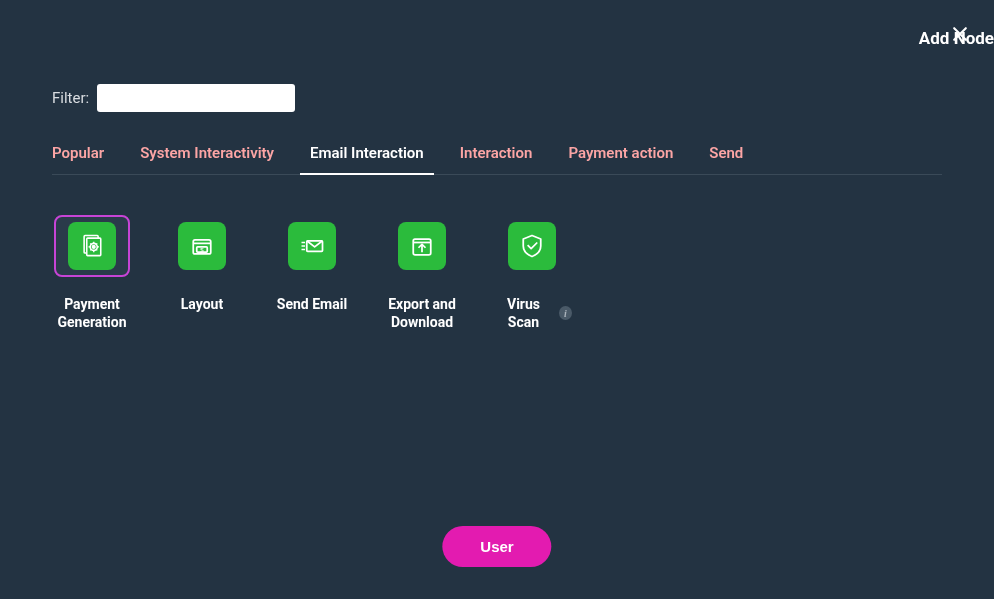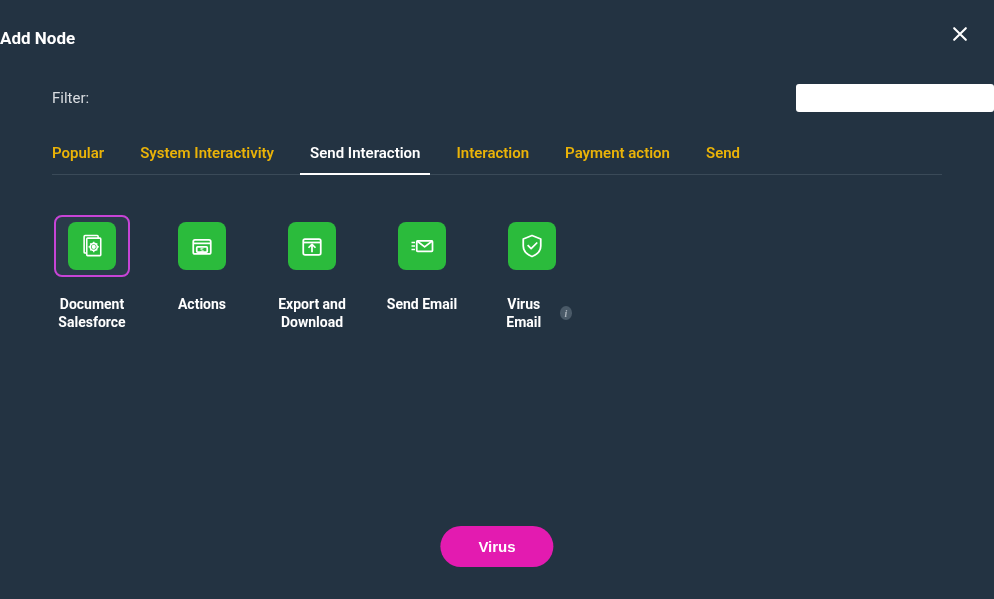--- a/index.html
+++ b/index.html
@@ -1,25 +1,25 @@
 <!DOCTYPE html>
 <html><head>
   <meta charset="utf-8">
   <style>
     * { margin: 0; padding: 0; box-sizing: border-box; }
     body { font-family: -apple-system, BlinkMacSystemFont, "Segoe UI", Roboto, sans-serif; background: #1e2a35; width: 994px; height: 599px; overflow: hidden; }
     .modal { position: relative; width: 100%; height: 100%; background: #233342; color: #fff; }
     .close-btn { position: absolute; top: 22px; right: 22px; width: 24px; height: 24px; cursor: pointer; display: flex; align-items: center; justify-content: center; }
     .close-btn svg { width: 20px; height: 20px; }
-    .modal-title { text-align: left; padding-top: 28px; font-size: 17px; font-weight: 700; color: #fff; }
-    .filter-row { display: flex; align-items: center; gap: 8px; padding: 36px 0 0 52px; justify-content: space-between; }
+    .modal-title { text-align: right; padding-top: 28px; font-size: 17px; font-weight: 700; color: #fff; }
+    .filter-row { display: flex; align-items: center; gap: 8px; padding: 36px 0 0 52px; }
     .filter-label { color: #d9dde1; font-size: 15px; }
     .filter-input { width: 198px; height: 28px; background: #fff; border: none; border-radius: 3px; padding: 0 8px; font-size: 14px; color: #222; }
     .tabs { display: flex; gap: 36px; border-bottom: 1px solid #3a4a58; margin: 32px 52px 0 52px; }
-    .tab { padding: 0 0 12px 0; font-size: 15px; font-weight: 600; color: #eab308; cursor: pointer; position: relative; }
+    .tab { padding: 0 0 12px 0; font-size: 15px; font-weight: 600; color: #fca5a5; cursor: pointer; position: relative; }
     .tab.active { color: #fff; }
     .tab.active::after { content: ''; position: absolute; left: -10px; right: -10px; bottom: -1px; height: 2px; background: #fff; }
     .nodes { display: flex; gap: 30px; padding: 40px 52px 0 52px; flex-wrap: wrap; }
     .node { width: 80px; display: flex; flex-direction: column; align-items: center; cursor: pointer; }
     .node-icon-wrap { width: 76px; height: 62px; display: flex; align-items: center; justify-content: center; border-radius: 8px; }
     .node.selected .node-icon-wrap { border: 2px solid #c744d6; background: #2a3b4a; }
     .node-icon { width: 48px; height: 48px; background: #2bbb3c; border-radius: 8px; display: flex; align-items: center; justify-content: center; }
     .node-icon svg { width: 28px; height: 28px; }
     .node-label { margin-top: 18px; font-size: 14px; font-weight: 700; color: #fff; text-align: center; line-height: 1.3; display: flex; align-items: center; gap: 4px; justify-content: center; }
     .info-dot { width: 14px; height: 14px; border-radius: 50%; background: #4a5a68; display: inline-flex; align-items: center; justify-content: center; font-size: 10px; font-style: italic; font-weight: 700; color: #aab3bb; font-family: serif; }
@@ -39,21 +39,21 @@
   <h2 class="modal-title">Add Node</h2>
 
   <div class="filter-row">
     <span class="filter-label">Filter:</span>
     <input class="filter-input" type="text" value="" style="">
   </div>
 
   <div class="tabs">
     <div class="tab">Popular</div>
     <div class="tab">System Interactivity</div>
-    <div class="tab active">Send Interaction</div>
+    <div class="tab active">Email Interaction</div>
     <div class="tab">Interaction</div>
     <div class="tab">Payment action</div>
     <div class="tab">Send</div>
   </div>
 
   <div class="nodes">
 
     <div class="node selected">
       <div class="node-icon-wrap">
         <div class="node-icon">
@@ -61,37 +61,52 @@
               <g fill="none" stroke="#fff" stroke-width="1.8" stroke-linejoin="round">
                 <rect x="7" y="4" width="16" height="20" rx="1"></rect>
                 <rect x="10" y="7" width="16" height="20" rx="1" fill="#2bbb3c"></rect>
                 <circle cx="18" cy="17" r="4"></circle>
                 <circle cx="18" cy="17" r="1.5" fill="#fff"></circle>
                 <path d="M18 11v2M18 21v2M12 17h2M22 17h2M14 13l1.5 1.5M22 13l-1.5 1.5M14 21l1.5-1.5M22 21l-1.5-1.5" stroke-width="1.5"></path>
               </g>
             </svg>
         </div>
       </div>
-      <div class="node-label">Document Salesforce</div>
+      <div class="node-label">Payment Generation</div>
     </div>
 
     <div class="node">
       <div class="node-icon-wrap">
         <div class="node-icon">
           <svg viewBox="0 0 32 32">
               <g fill="none" stroke="#fff" stroke-width="2" stroke-linejoin="round">
                 <rect x="6" y="9" width="20" height="16" rx="2"></rect>
                 <path d="M6 13h20"></path>
                 <rect x="10" y="17" width="12" height="6" rx="1" fill="#2bbb3c"></rect>
                 <text x="16" y="22.5" font-size="7" fill="#fff" text-anchor="middle" font-family="sans-serif" stroke="none">$</text>
               </g>
             </svg>
         </div>
       </div>
-      <div class="node-label">Actions</div>
+      <div class="node-label">Layout</div>
+    </div>
+
+    <div class="node">
+      <div class="node-icon-wrap">
+        <div class="node-icon">
+          <svg viewBox="0 0 32 32">
+              <g fill="none" stroke="#fff" stroke-width="2" stroke-linejoin="round">
+                <rect x="10" y="10" width="18" height="12" rx="1"></rect>
+                <path d="M10 10l9 7 9-7"></path>
+                <path d="M4 12h4M4 16h4M4 20h4" stroke-width="1.8"></path>
+              </g>
+            </svg>
+        </div>
+      </div>
+      <div class="node-label">Send Email</div>
     </div>
 
     <div class="node">
       <div class="node-icon-wrap">
         <div class="node-icon">
           <svg viewBox="0 0 32 32">
               <g fill="none" stroke="#fff" stroke-width="2" stroke-linejoin="round">
                 <rect x="6" y="8" width="20" height="18" rx="2"></rect>
                 <path d="M6 12h20"></path>
                 <path d="M16 23v-8M12 18l4-4 4 4"></path>
@@ -100,44 +115,29 @@
         </div>
       </div>
       <div class="node-label">Export and Download</div>
     </div>
 
     <div class="node">
       <div class="node-icon-wrap">
         <div class="node-icon">
           <svg viewBox="0 0 32 32">
               <g fill="none" stroke="#fff" stroke-width="2" stroke-linejoin="round">
-                <rect x="10" y="10" width="18" height="12" rx="1"></rect>
-                <path d="M10 10l9 7 9-7"></path>
-                <path d="M4 12h4M4 16h4M4 20h4" stroke-width="1.8"></path>
-              </g>
-            </svg>
-        </div>
-      </div>
-      <div class="node-label">Send Email</div>
-    </div>
-
-    <div class="node">
-      <div class="node-icon-wrap">
-        <div class="node-icon">
-          <svg viewBox="0 0 32 32">
-              <g fill="none" stroke="#fff" stroke-width="2" stroke-linejoin="round">
                 <path d="M16 4l10 4v8c0 6-5 10-10 12-5-2-10-6-10-12V8l10-4z"></path>
                 <path d="M11 15l4 4 7-7"></path>
               </g>
             </svg>
         </div>
       </div>
       <div class="node-label">
-        <span>Virus Email</span>
+        <span>Virus Scan</span>
         <span class="info-dot">i</span>
       </div>
     </div>
 
   </div>
 
-  <button class="next-btn">Virus</button>
+  <button class="next-btn">User</button>
 
 </div>
 
 </body></html>

